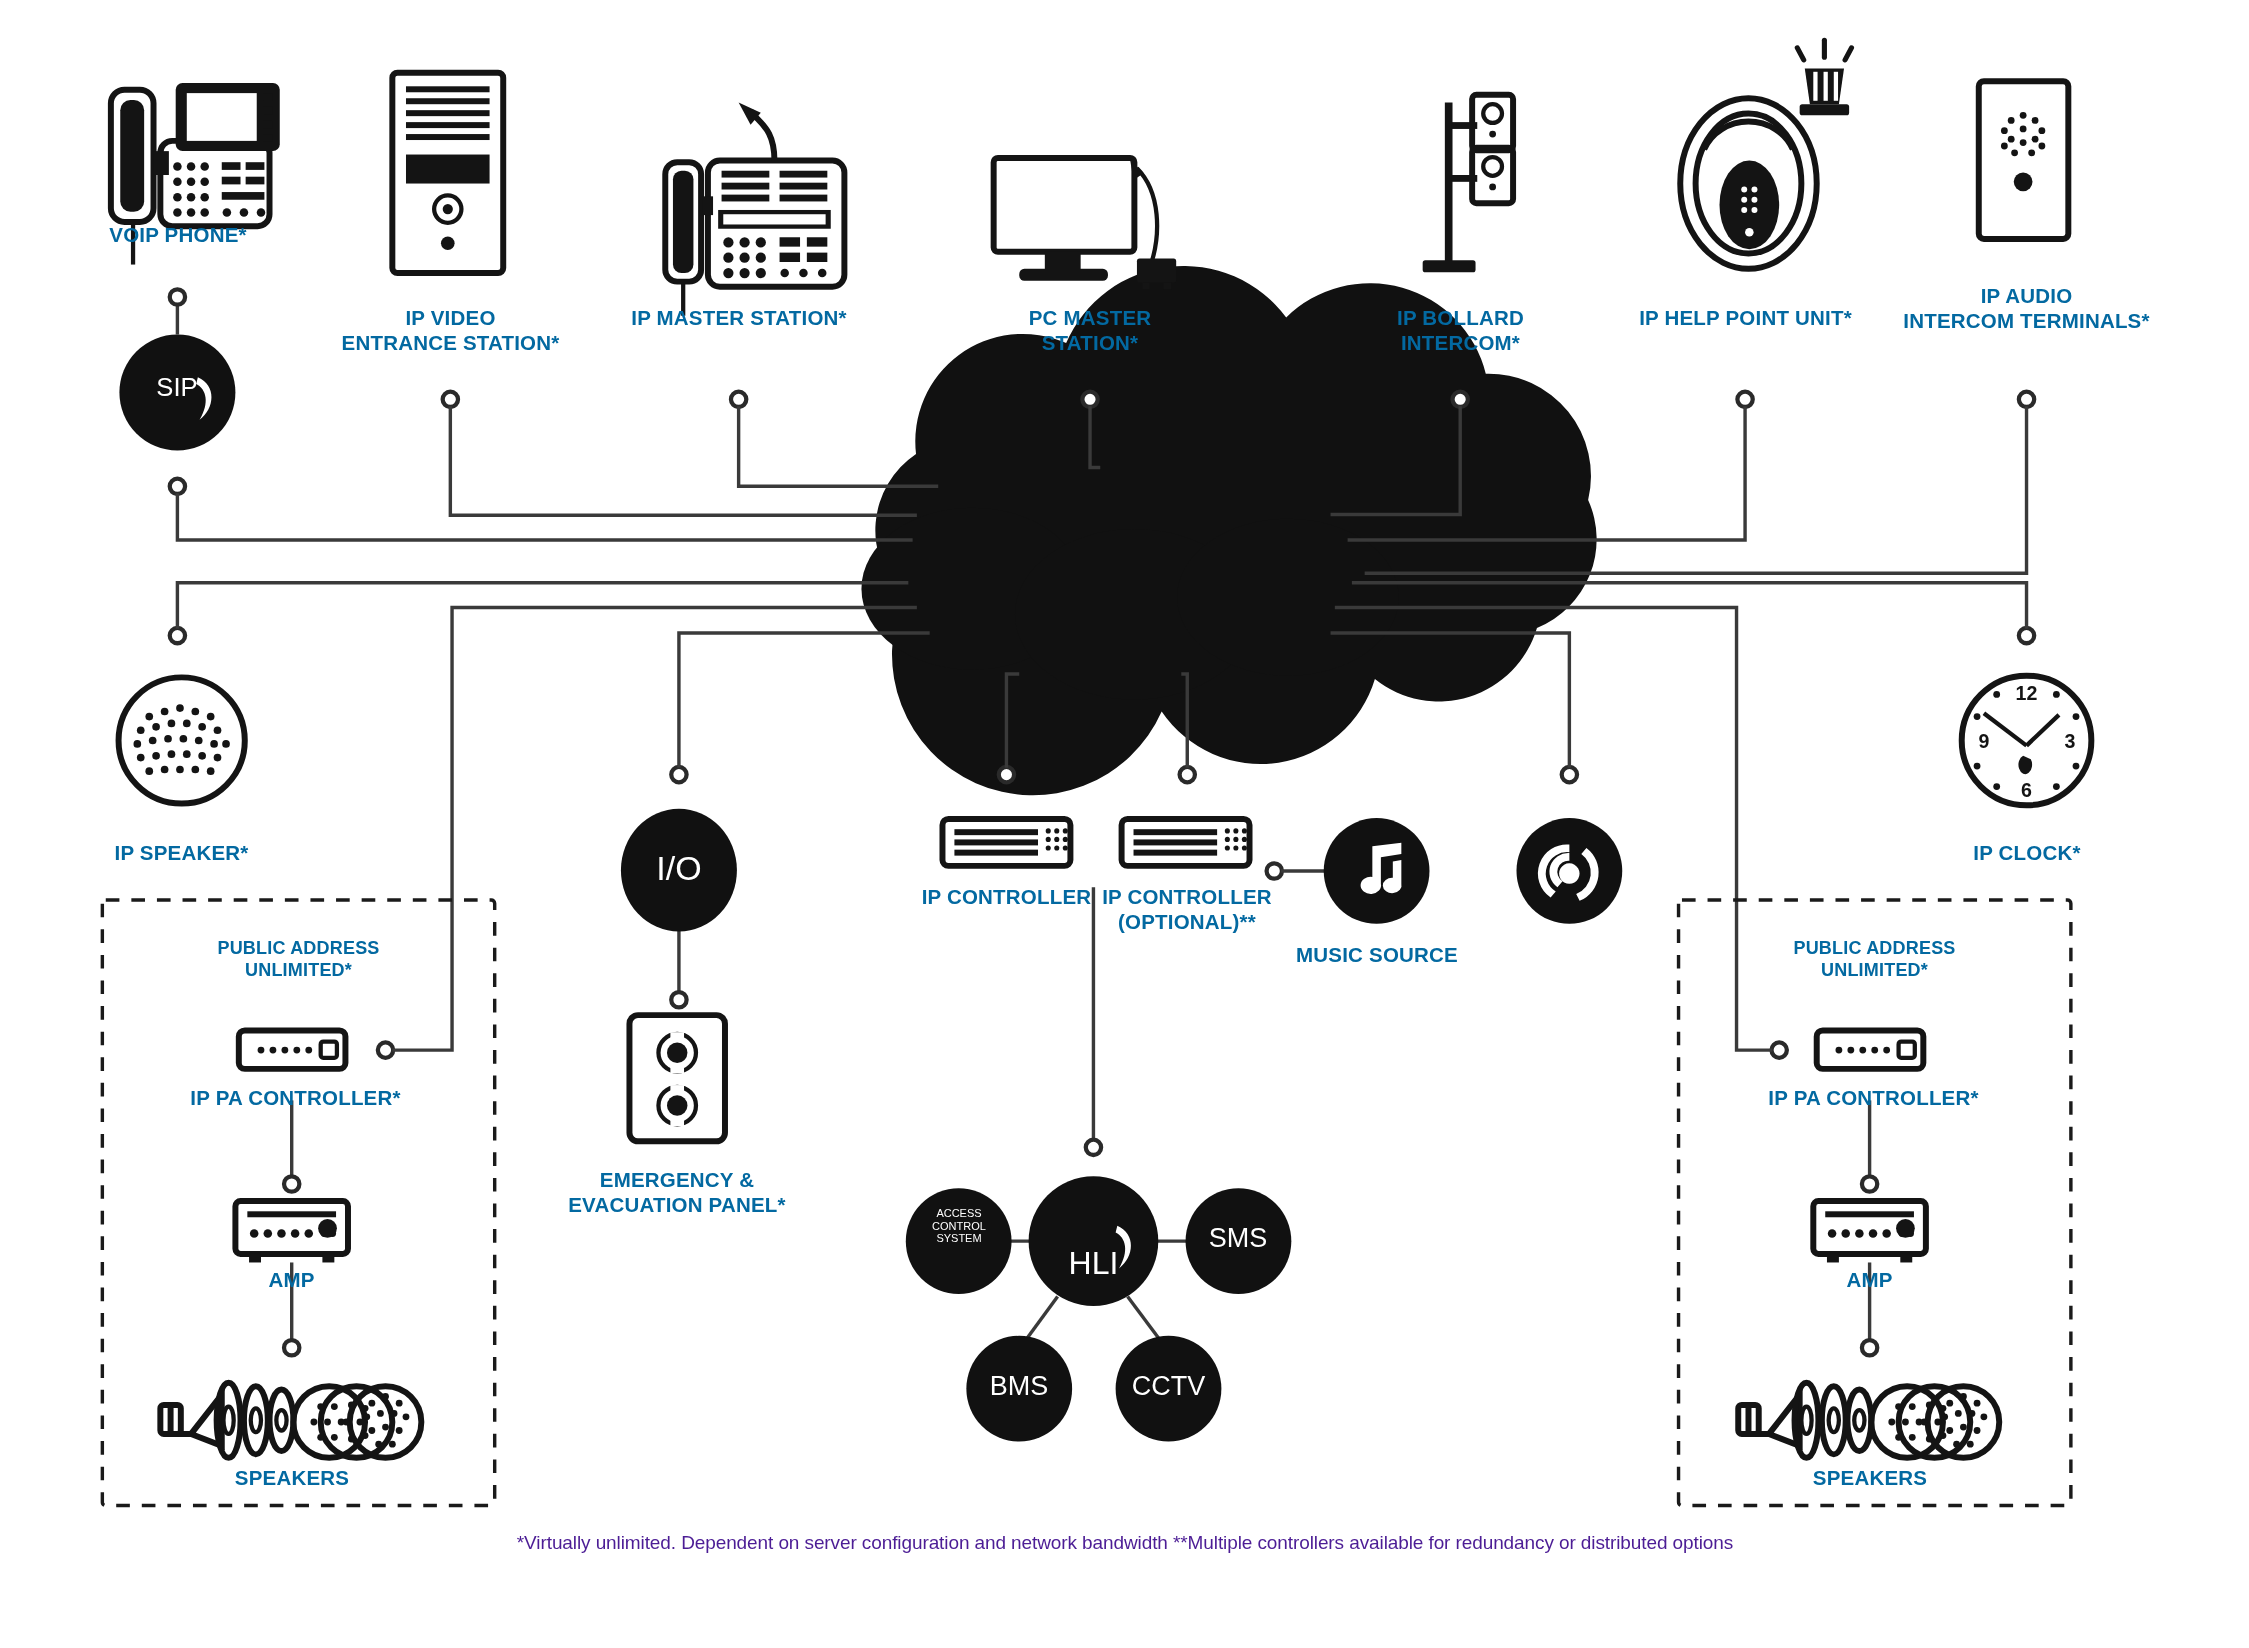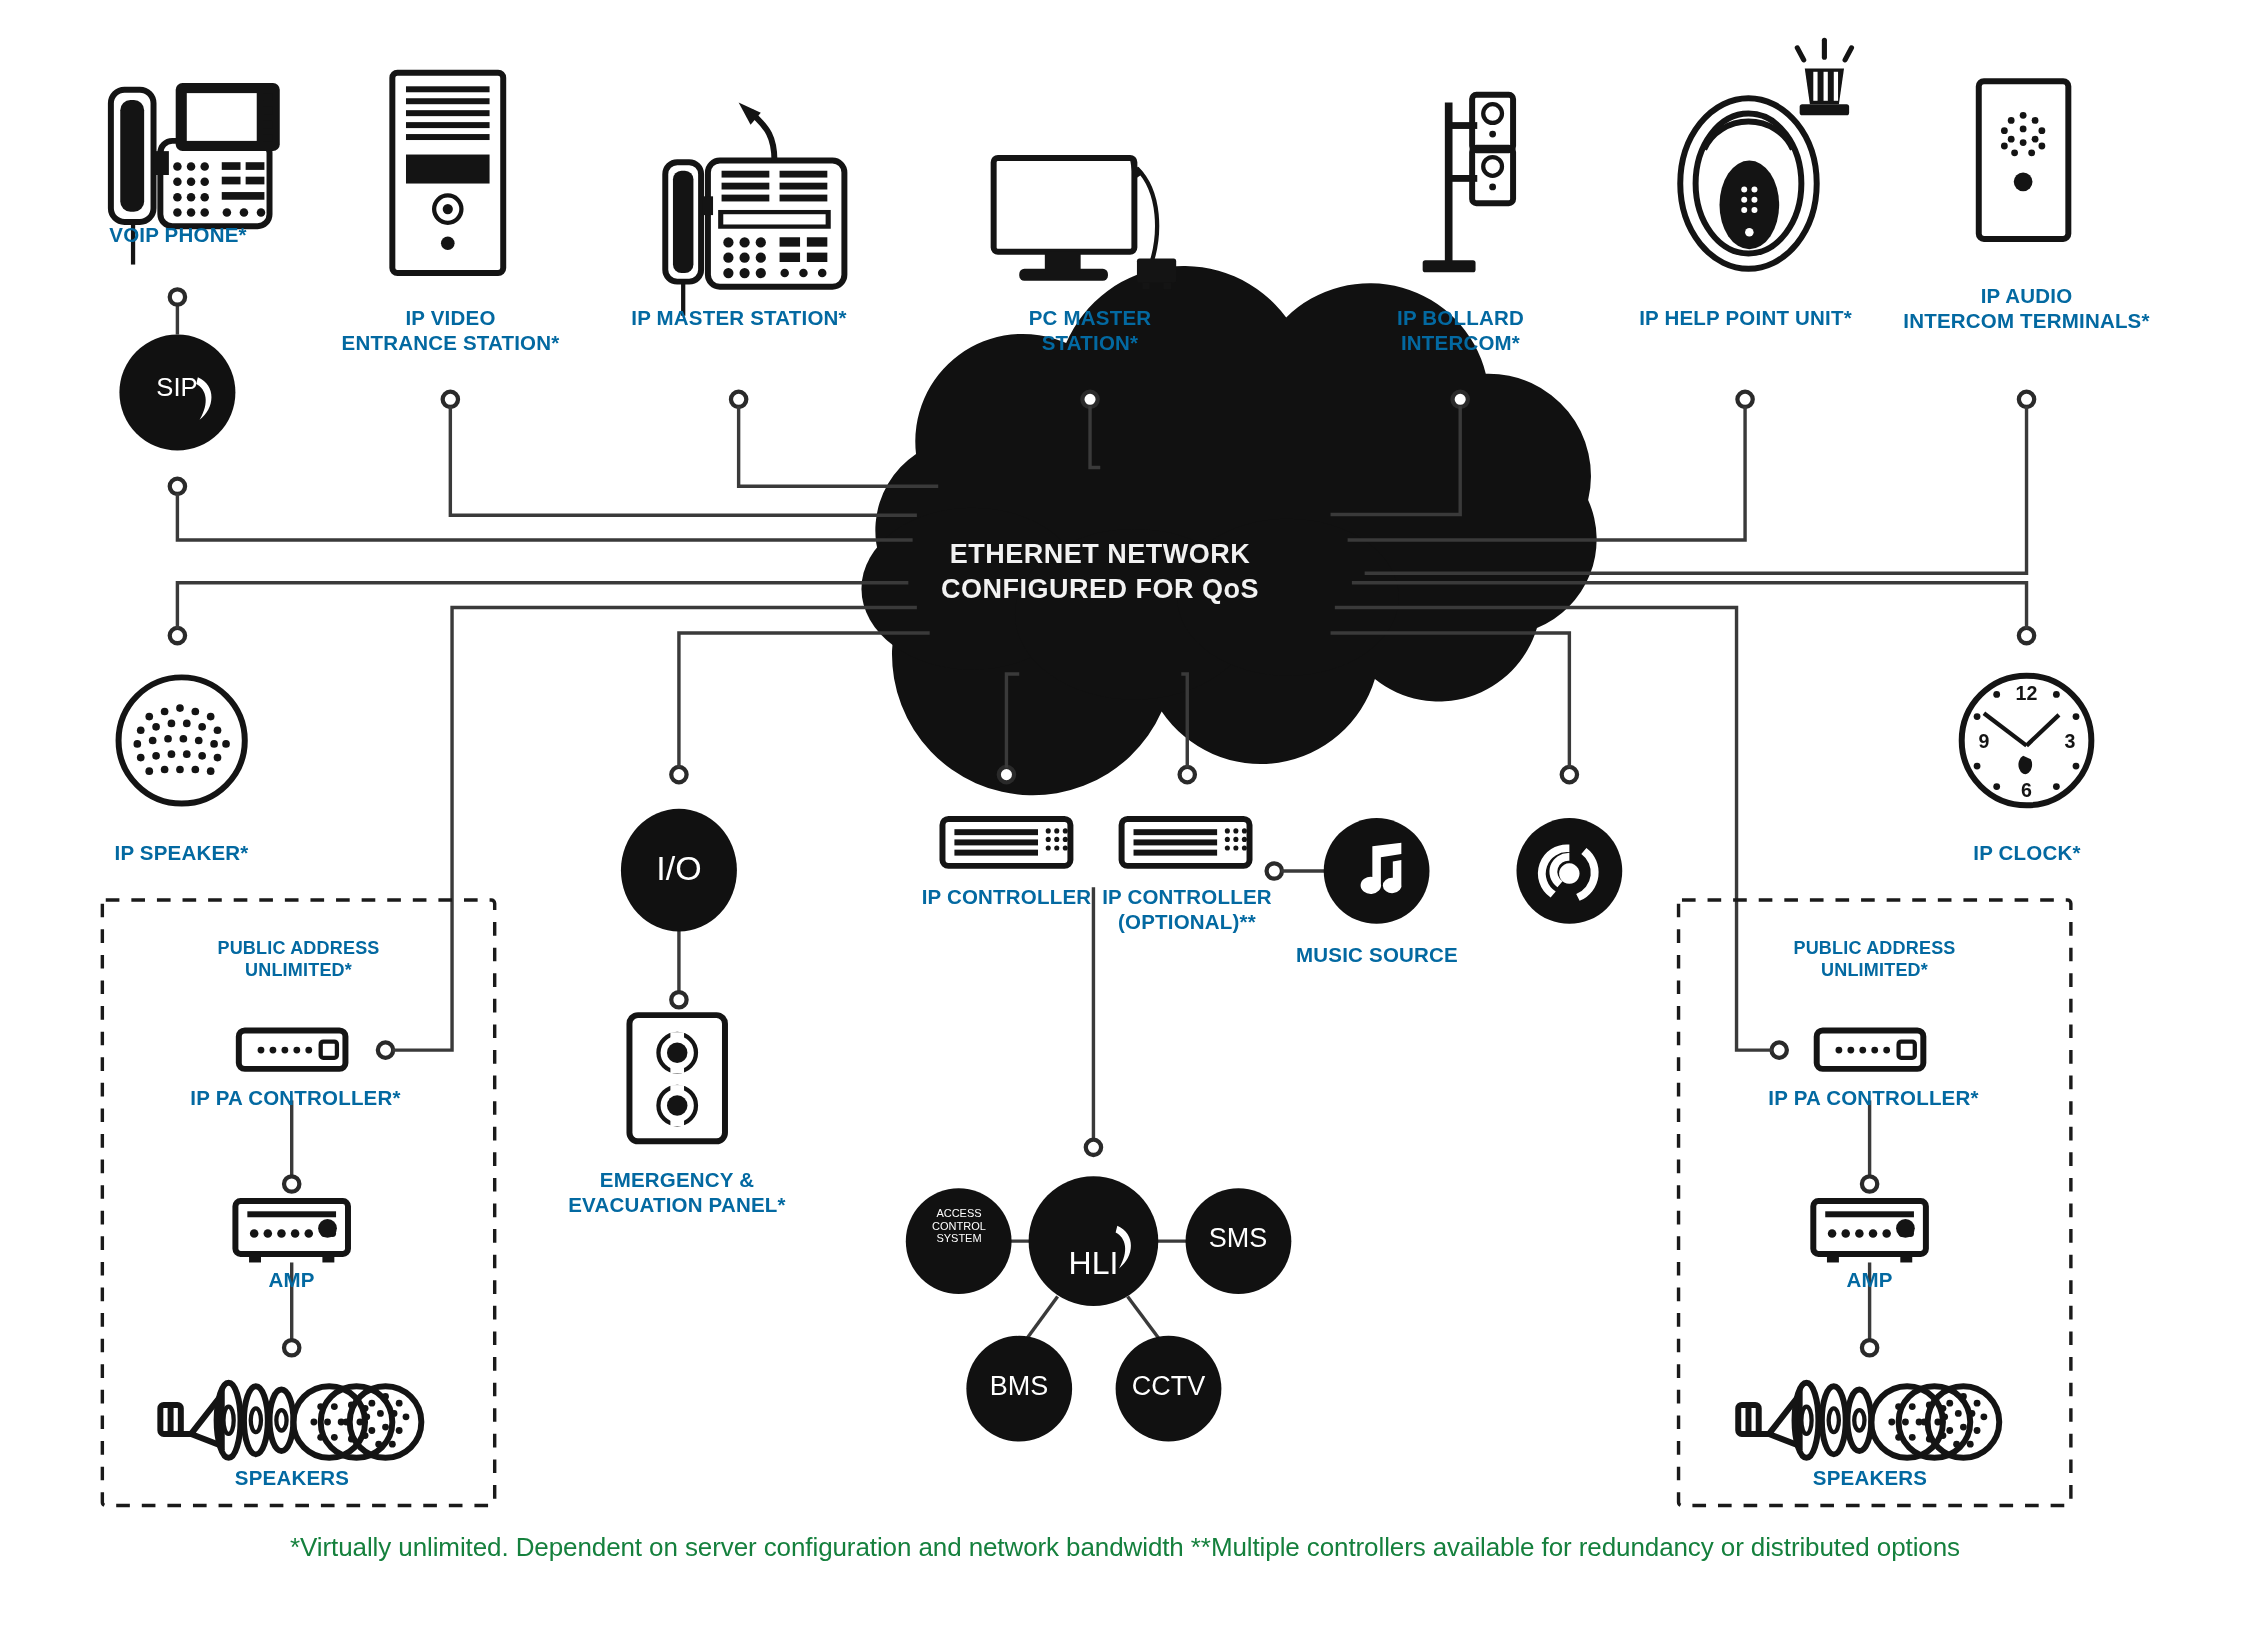--- a/index.html
+++ b/index.html
@@ -19,23 +19,23 @@
     font-weight:bold;
     letter-spacing:0.2px;
     line-height:1.22;
     color:#0369a1;
     white-space:pre-line;
   }
   .lbl-24{font-size:20.5px;}
   .lbl-26{font-size:18px;}
   .footnote{
     position:absolute;
-    font-size:26px;
+    font-size:19px;
     font-weight:normal;
-    color:#15803d;
+    color:#4c1d95;
     text-align:center;
     letter-spacing:-0.1px;
   }
   .cloud-text{
     position:absolute;
     color:#f2f2f2;
     font-weight:bold;
     font-size:27px;
     text-align:center;
     line-height:1.3;
@@ -664,22 +664,20 @@
           <circle cx="286" cy="56" r="4"></circle>
         <circle cx="246" cy="72" r="4"></circle>
           <circle cx="262" cy="68" r="4"></circle>
           <circle cx="278" cy="72" r="4"></circle>
         <circle cx="254" cy="88" r="4"></circle>
           <circle cx="270" cy="88" r="4"></circle>
       </g>
     </g>
   </svg>
 
-  <div class="cloud-text" style="left:887px;top:537px;width:426px;">ETHERNET NETWORK
-CONFIGURED FOR QoS</div>
 
   <div class="disc-text" style="left:126px;top:373px;width:102px;font-size:25.6px;">SIP</div>
 
   <div class="lbl lbl-24" style="left:67px;top:222px;width:222px;">VOIP PHONE*</div>
   <div class="lbl lbl-24" style="left:331px;top:305px;width:239px;">IP VIDEO
 ENTRANCE STATION*</div>
   <div class="lbl lbl-24" style="left:611px;top:305px;width:256px;">IP MASTER STATION*</div>
   <div class="lbl lbl-24" style="left:979px;top:305px;width:222px;">PC MASTER
 STATION*</div>
   <div class="lbl lbl-24" style="left:1358px;top:305px;width:205px;">IP BOLLARD

